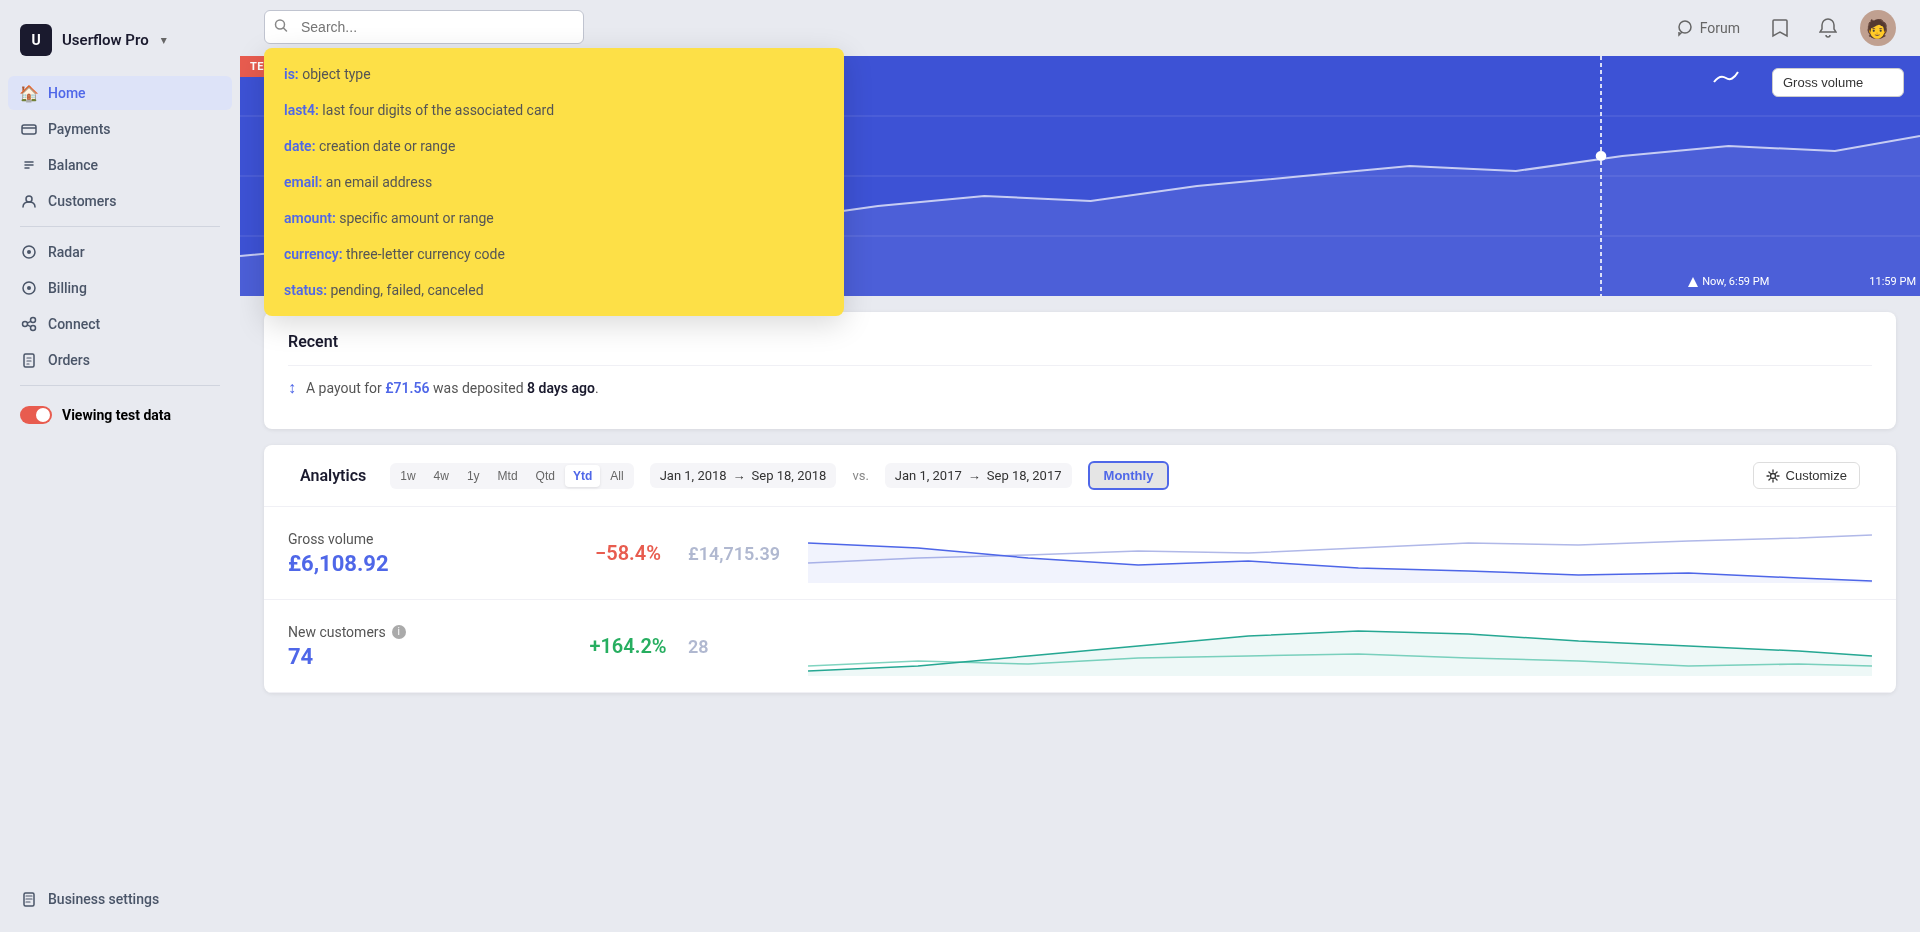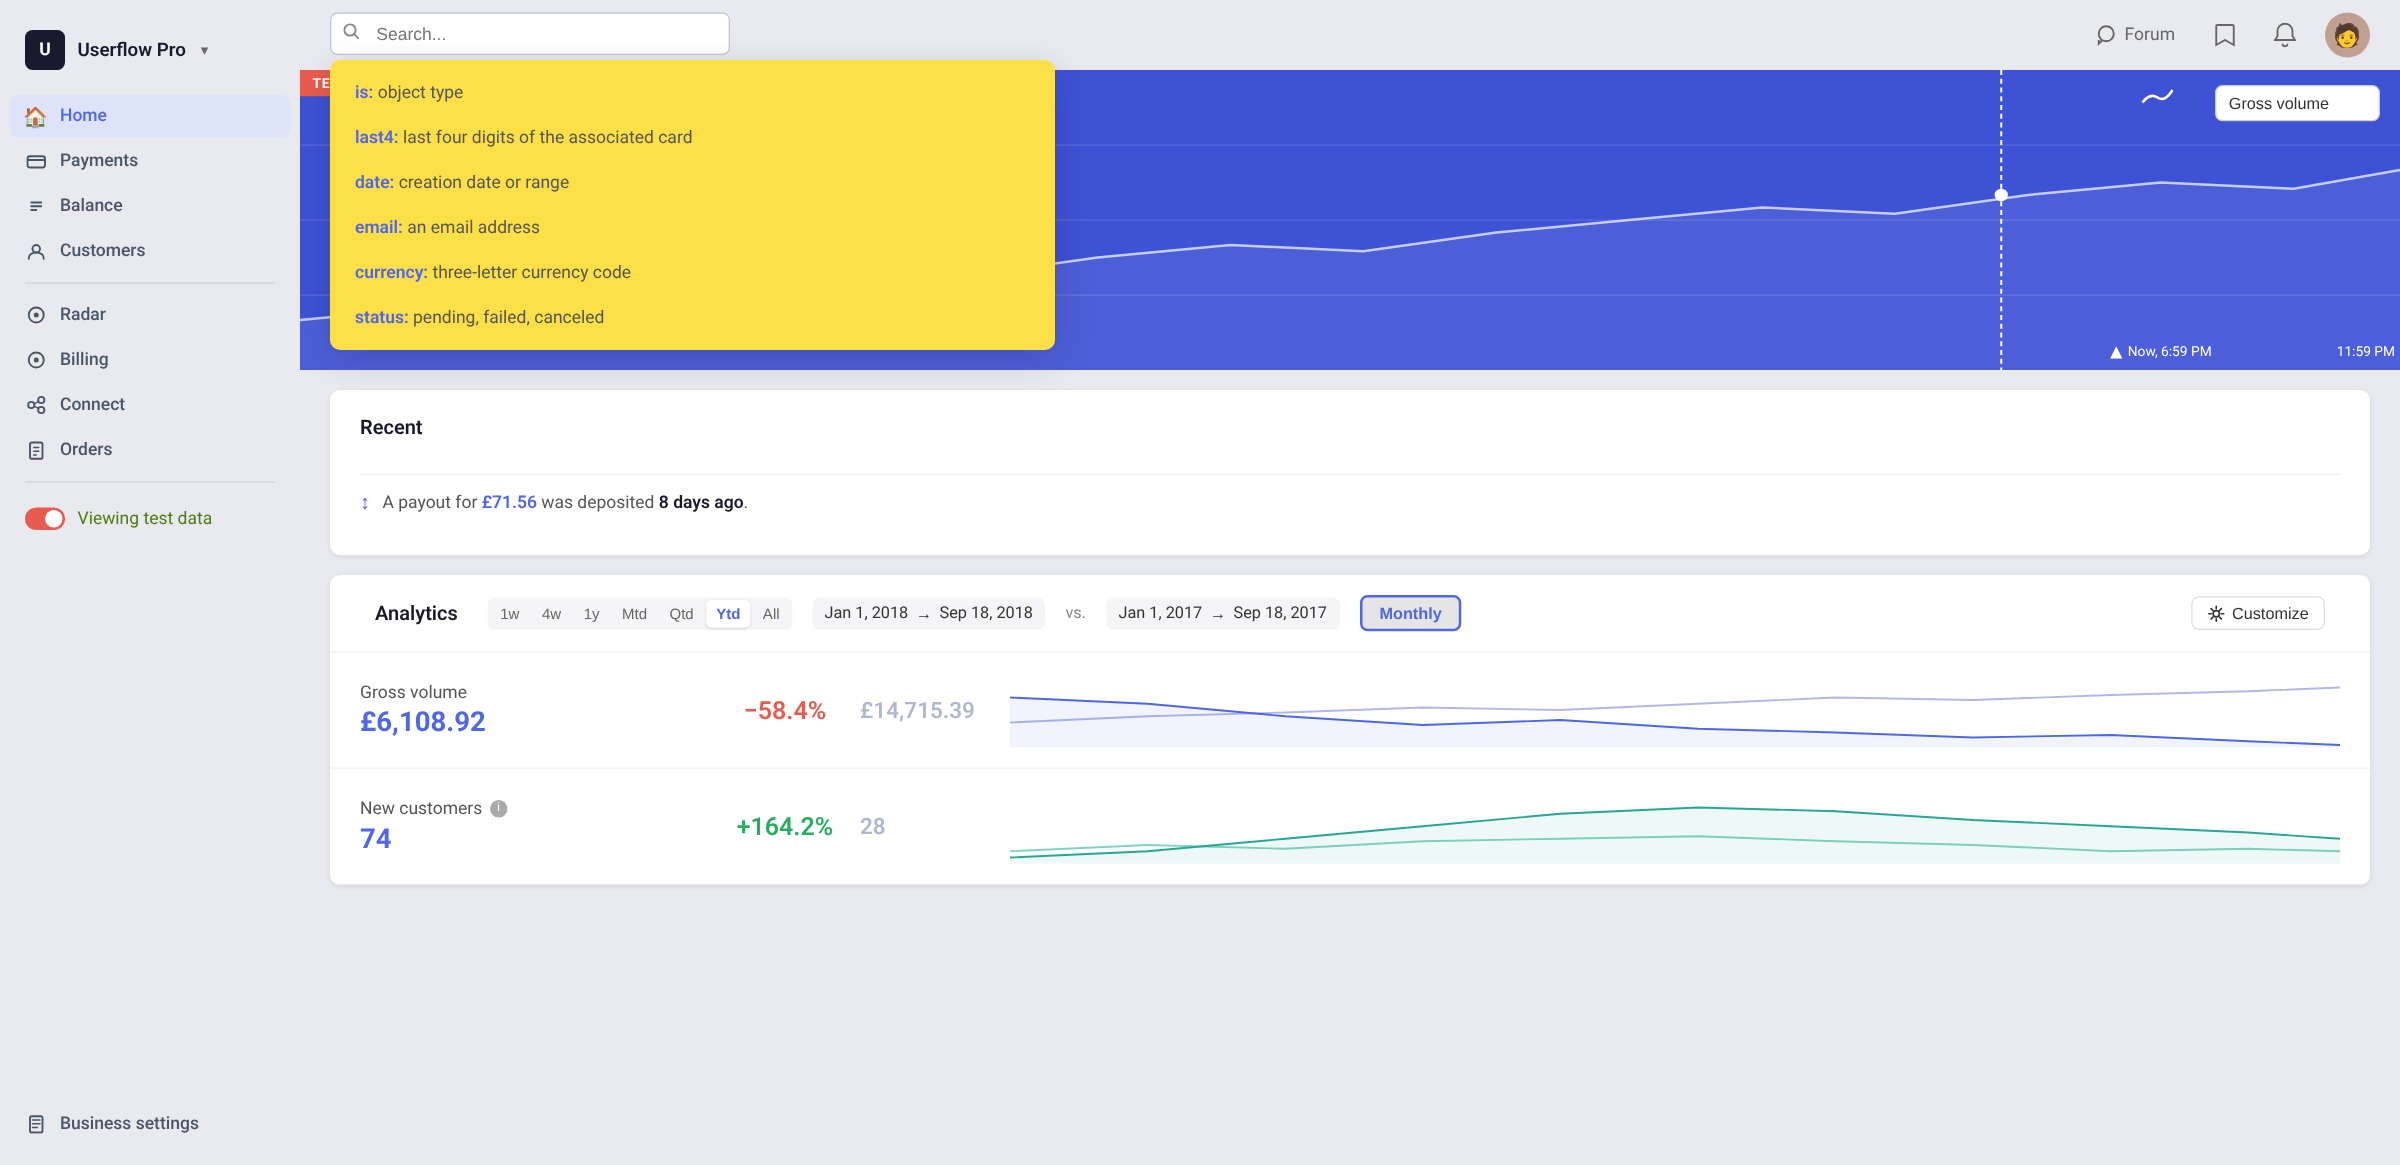--- a/index.html
+++ b/index.html
@@ -266,21 +266,21 @@
       background: white;
       border-radius: 8px;
       margin: 16px 24px;
       padding: 20px 24px;
       box-shadow: 0 1px 4px rgba(0,0,0,0.08);
     }
     .section-title {
       font-size: 16px;
       font-weight: 600;
       color: #1a1a2e;
-      margin-bottom: 28px;
+      margin-bottom: 14px;
     }
     .recent-item {
       display: flex;
       align-items: center;
       gap: 10px;
       padding: 12px 0;
       border-top: 1px solid #f0f0f5;
       font-size: 14px;
       color: #555;
     }
@@ -512,21 +512,21 @@
       <span>Orders</span>
     </div>
   </div>
 
   <div class="nav-divider"></div>
 
   <div class="sidebar-nav">
 
     <div class="nav-item" style="margin-top:4px;">
       <div class="toggle-switch"></div>
-      <span style="color:#4d7c0f;font-size:14px;font-weight:400;">Viewing test data</span>
+      <span style="color:#000000;font-size:14px;font-weight:700;">Viewing test data</span>
     </div>
   </div>
 
   <div style="flex:1;"></div>
 
   <div class="sidebar-nav">
     <div class="nav-item">
       <span class="nav-icon">
         <svg width="16" height="16" viewBox="0 0 16 16" fill="none">
             <rect x="3" y="2" width="10" height="13" rx="1.5" stroke="#4a5568" stroke-width="1.5"></rect>
@@ -560,20 +560,24 @@
           <span class="key">last4:</span>
           <span class="desc">last four digits of the associated card</span>
         </div>
         <div class="dropdown-item">
           <span class="key">date:</span>
           <span class="desc">creation date or range</span>
         </div>
         <div class="dropdown-item">
           <span class="key">email:</span>
           <span class="desc">an email address</span>
+        </div>
+        <div class="dropdown-item">
+          <span class="key">amount:</span>
+          <span class="desc">specific amount or range</span>
         </div>
         <div class="dropdown-item">
           <span class="key">currency:</span>
           <span class="desc">three-letter currency code</span>
         </div>
         <div class="dropdown-item">
           <span class="key">status:</span>
           <span class="desc">pending, failed, canceled</span>
         </div>
       </div>

